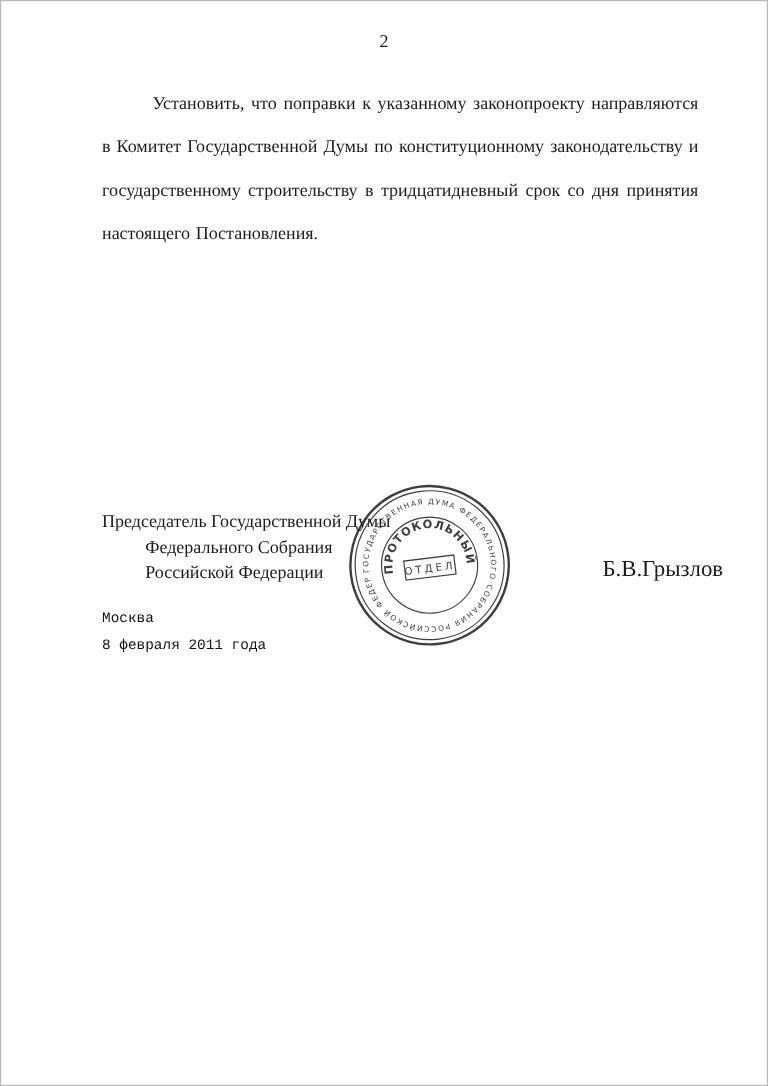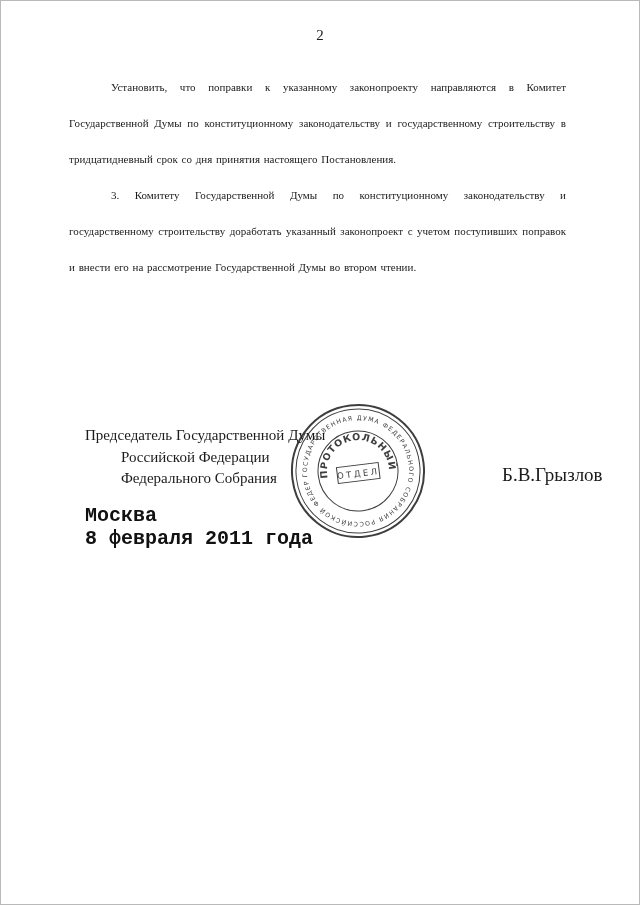--- a/index.html
+++ b/index.html
@@ -22,23 +22,23 @@
     position: absolute;
     top: 26px;
     left: 0;
     width: 100%;
     text-align: center;
     font-size: 15px;
   }
   .body-text {
     position: absolute;
     top: 68px;
-    left: 68px;
+    left: 84px;
     width: 497px;
-    font-size: 11px;
+    font-size: 15px;
     line-height: 36px;
     text-align: justify;
   }
   .para {
     margin: 0;
     text-indent: 42px;
     word-spacing: 1px;
   }
   .para.last-justify {
     text-align-last: justify;
@@ -59,22 +59,22 @@
     left: 501px;
     top: 463px;
     font-size: 19px;
     white-space: nowrap;
   }
   .footer {
     position: absolute;
     left: 84px;
     top: 503px;
     font-family: "Liberation Mono", "DejaVu Sans Mono", monospace;
-    font-weight: 700;
-    font-size: 20px;
+    font-weight: 400;
+    font-size: 12px;
     line-height: 23px;
     color: #111;
     white-space: nowrap;
   }
   .stamp {
     position: absolute;
     left: 286px;
     top: 399px;
     width: 142px;
     height: 142px;
@@ -89,27 +89,26 @@
 </style>
 </head>
 <body>
 
 <div class="page">
 
   <div class="page-number">2</div>
 
   <div class="body-text">
     <p class="para">Установить, что поправки к указанному законопроекту направляются в Комитет Государственной Думы по конституционному законодательству и государственному строительству в тридцатидневный срок со дня принятия настоящего Постановления.</p>
-    <p class="para">3. Комитету Государственной Думы по конституционному законодательству и государственному строительству доработать указанный законопроект с учетом поступивших поправок и внести его на рассмотрение Государственной Думы во втором чтении.</p>
   </div>
 
   <div class="sig">
     <div>Председатель Государственной Думы</div>
+    <div class="indent">Федерального Собрания</div>
     <div class="indent">Российской Федерации</div>
-    <div class="indent">Федерального Собрания</div>
   </div>
 
   <div class="sig-name">Б.В.Грызлов</div>
 
   <div class="stamp">
     <svg viewBox="0 0 142 142" xmlns="http://www.w3.org/2000/svg">
       <defs>
         <path id="ringPath" d="M 71 71 m -51 0 a 51 51 0 1 1 102 0 a 51 51 0 1 1 -102 0"></path>
         <path id="innerArc" d="M 71 71 m -29 11 a 31 31 0 1 1 58 0"></path>
       </defs>

